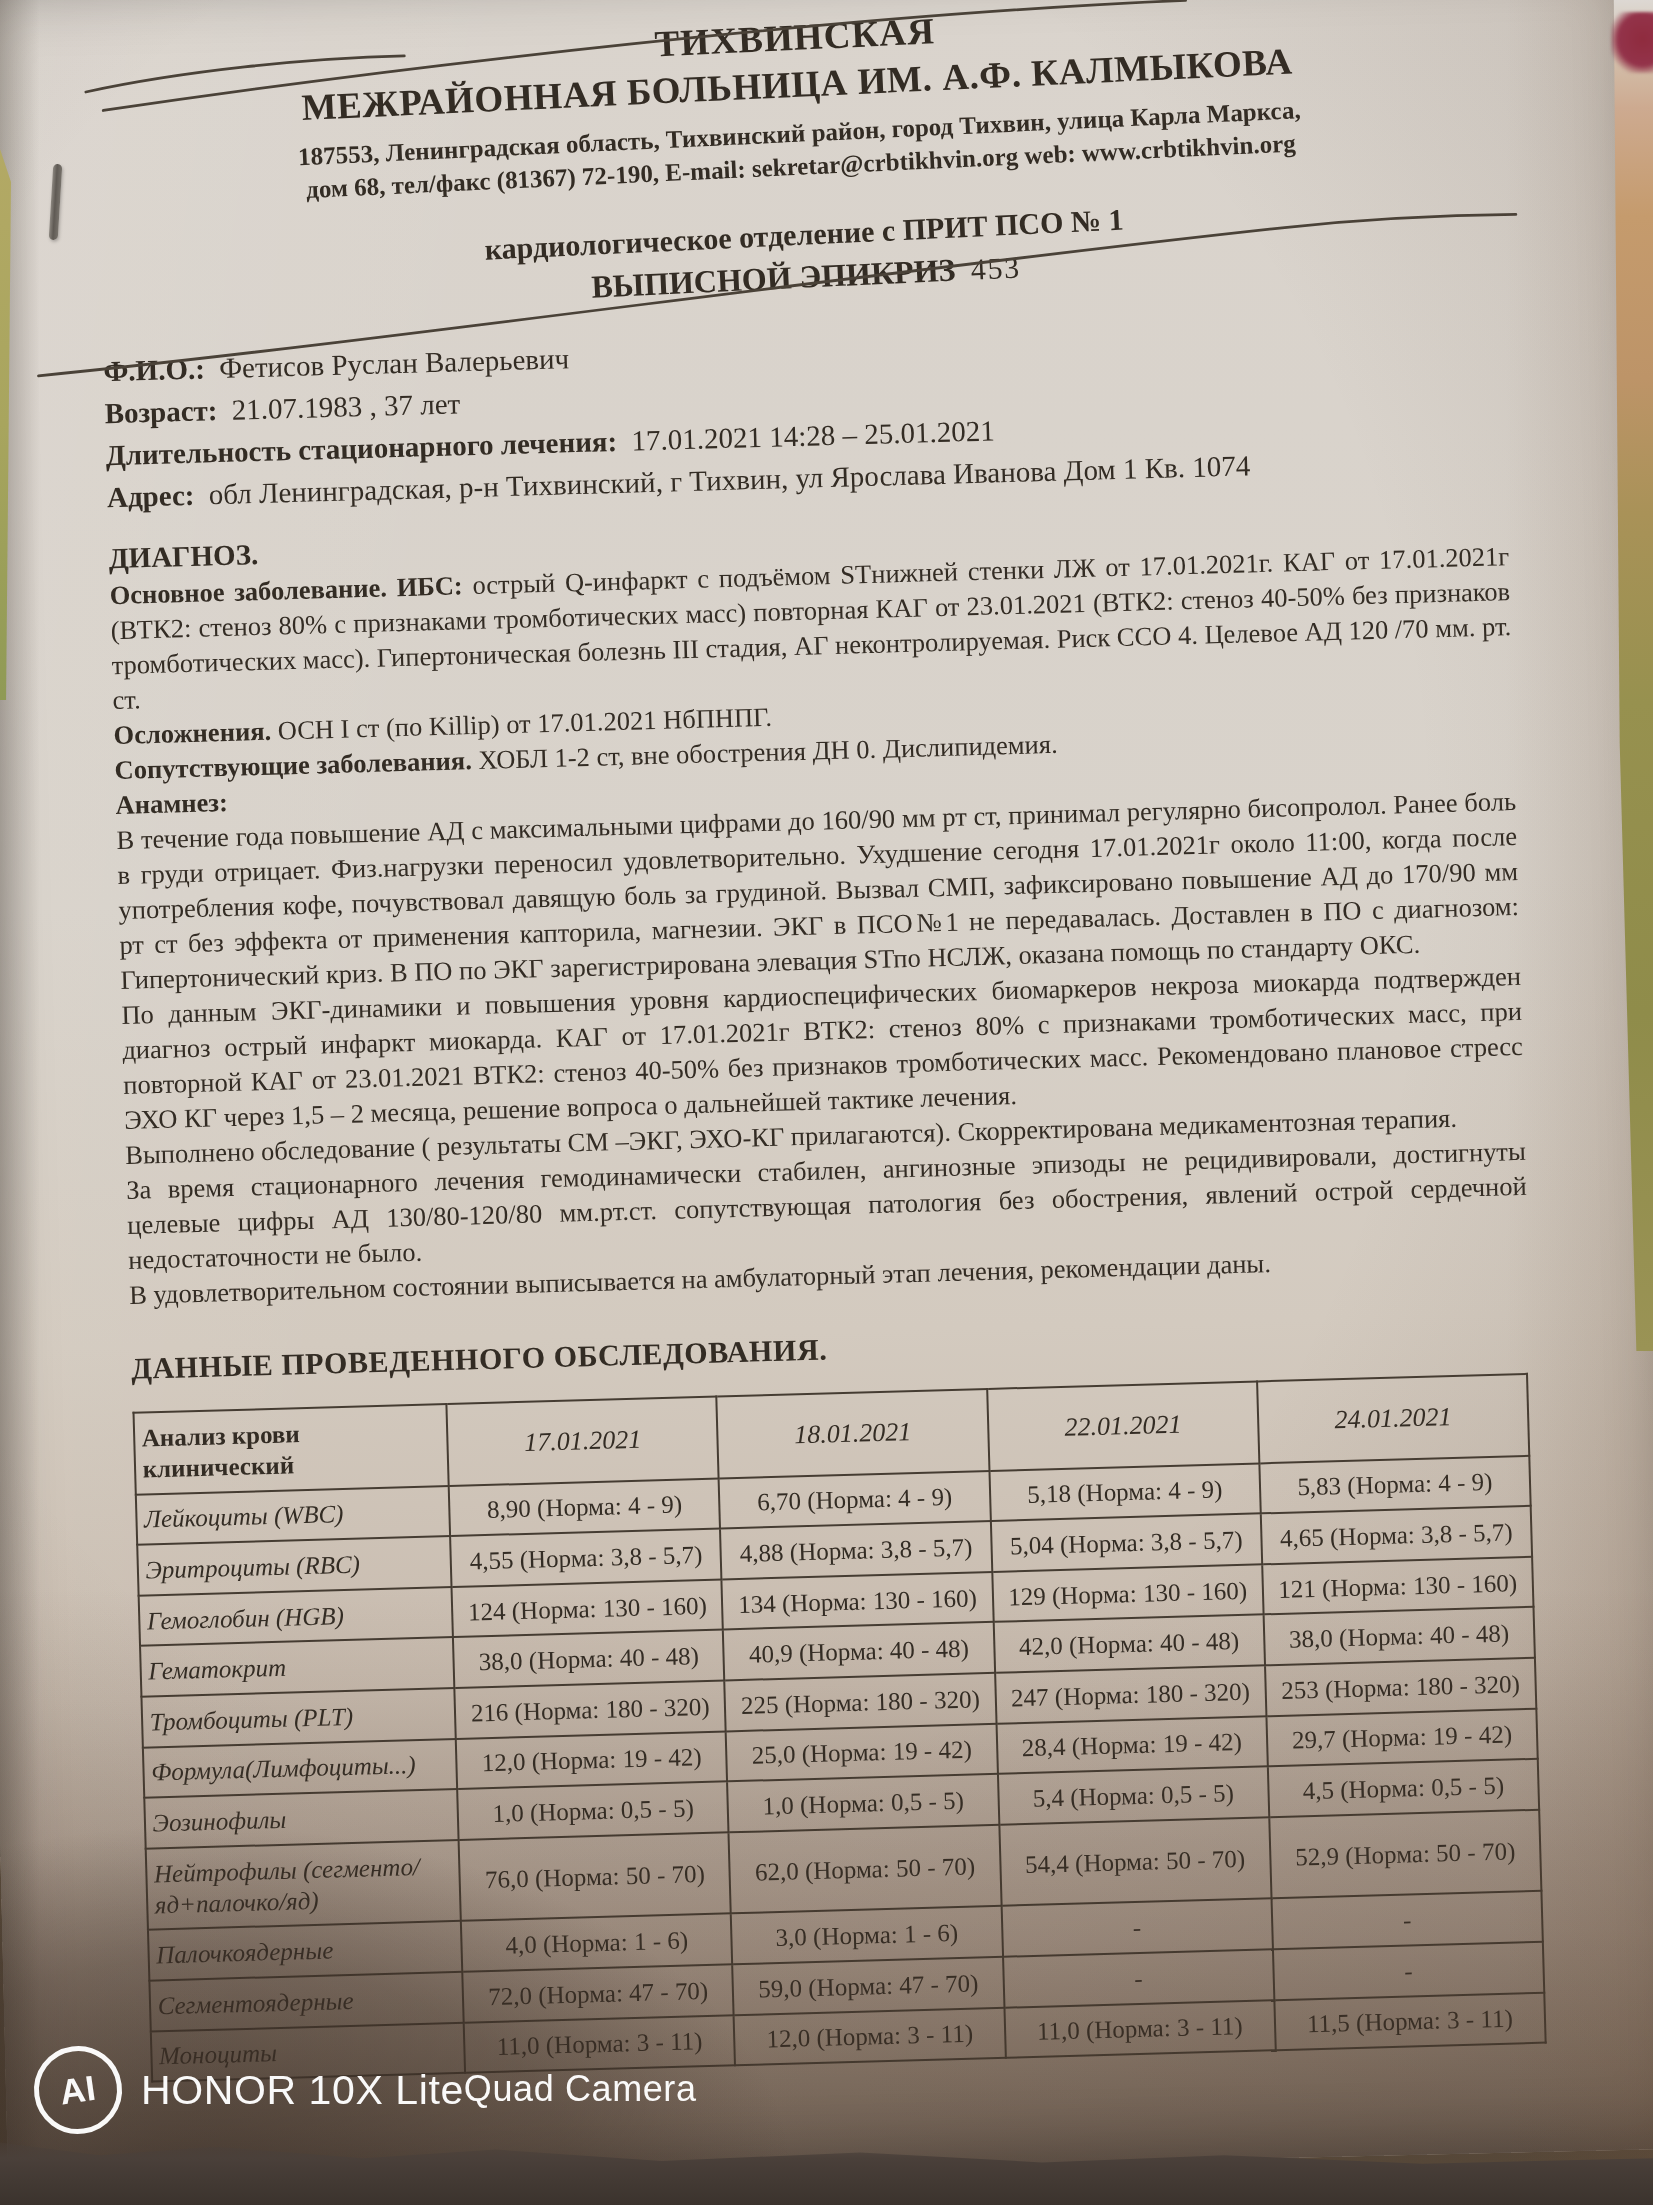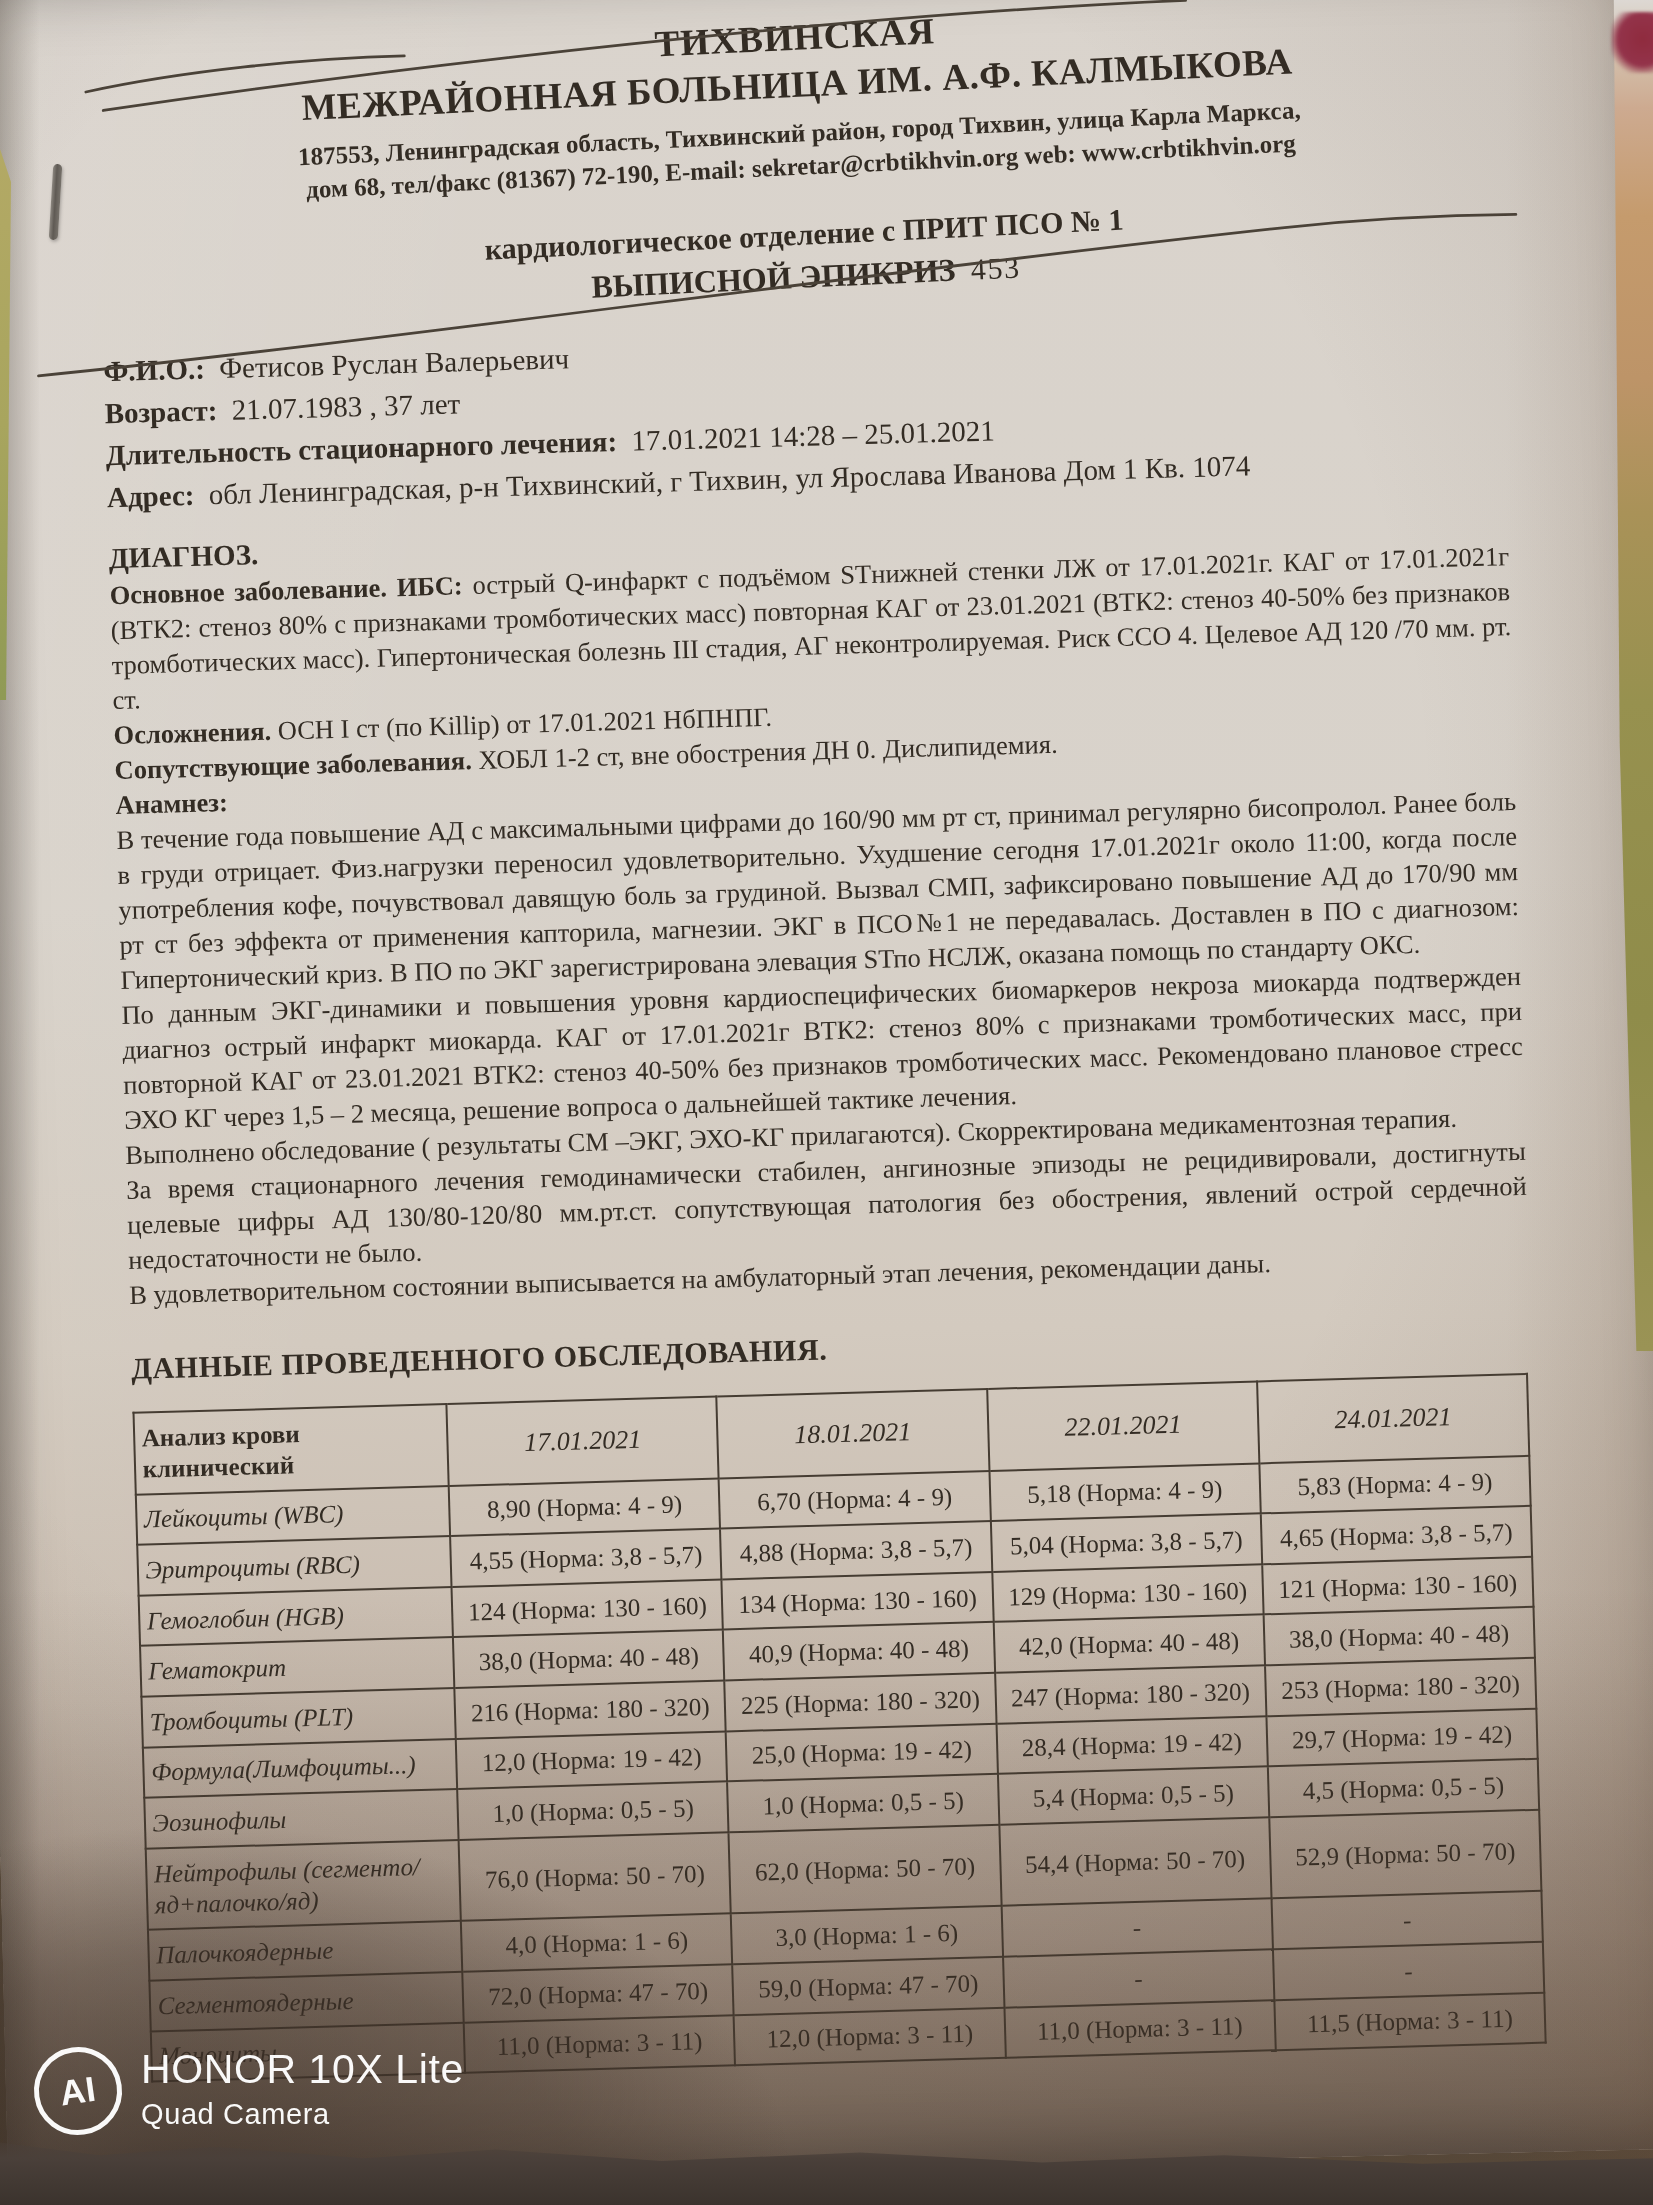--- a/index.html
+++ b/index.html
@@ -108,23 +108,23 @@
     position:absolute;left:34px;top:2046px;z-index:9;display:flex;align-items:center;gap:19px;
     color:#ffffff;font-family:"Liberation Sans","DejaVu Sans",sans-serif;
     opacity:.97;
   }
   .wm-logo{
     width:78px;height:78px;border:5px solid #fff;border-radius:50%;
     display:flex;align-items:center;justify-content:center;
     font-size:35px;font-weight:700;letter-spacing:0.6px;
     transform:rotate(-8deg);
   }
-  .wm-lines{display:flex;flex-direction:column;justify-content:center;}
+  .wm-lines{display:flex;flex-direction:row;justify-content:center;}
   .wm-line1{font-size:41px;font-weight:500;line-height:47px;letter-spacing:0.6px;}
-  .wm-line2{font-size:29px;font-weight:400;line-height:43px;letter-spacing:0.6px;}
+  .wm-line2{font-size:36px;font-weight:400;line-height:43px;letter-spacing:0.6px;}
 </style>
 </head>
 <body>
 
 <div class="scene">
 
   <div class="paper">
     <div class="paper-inner">
 
       <div class="letterhead">

